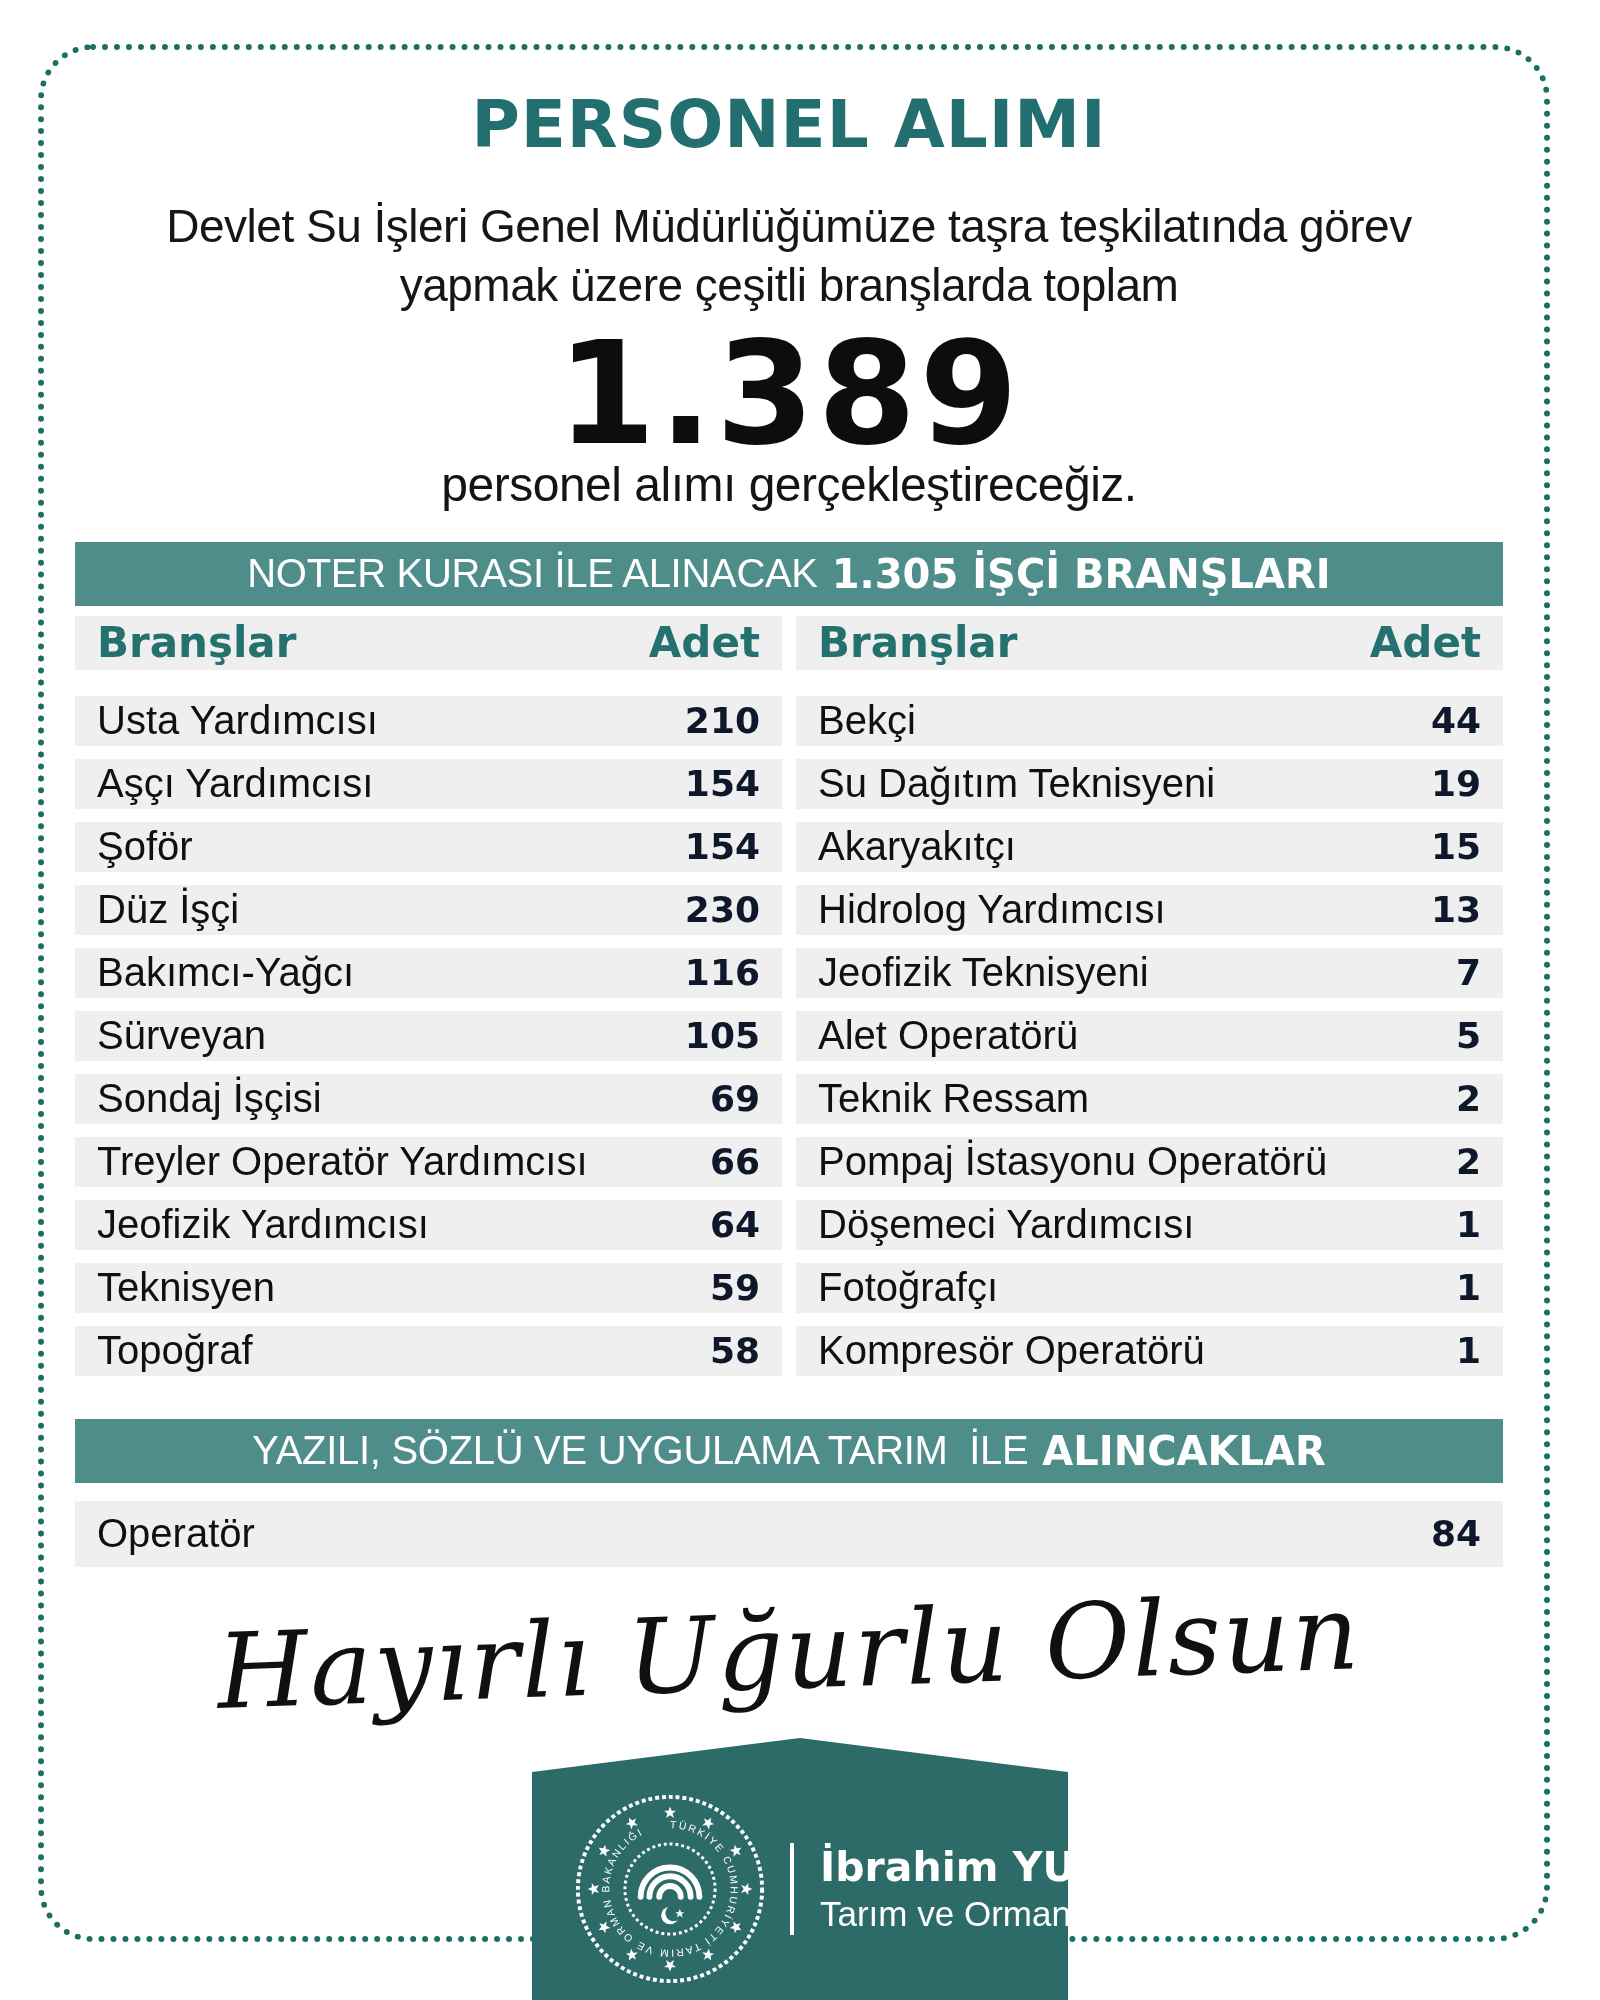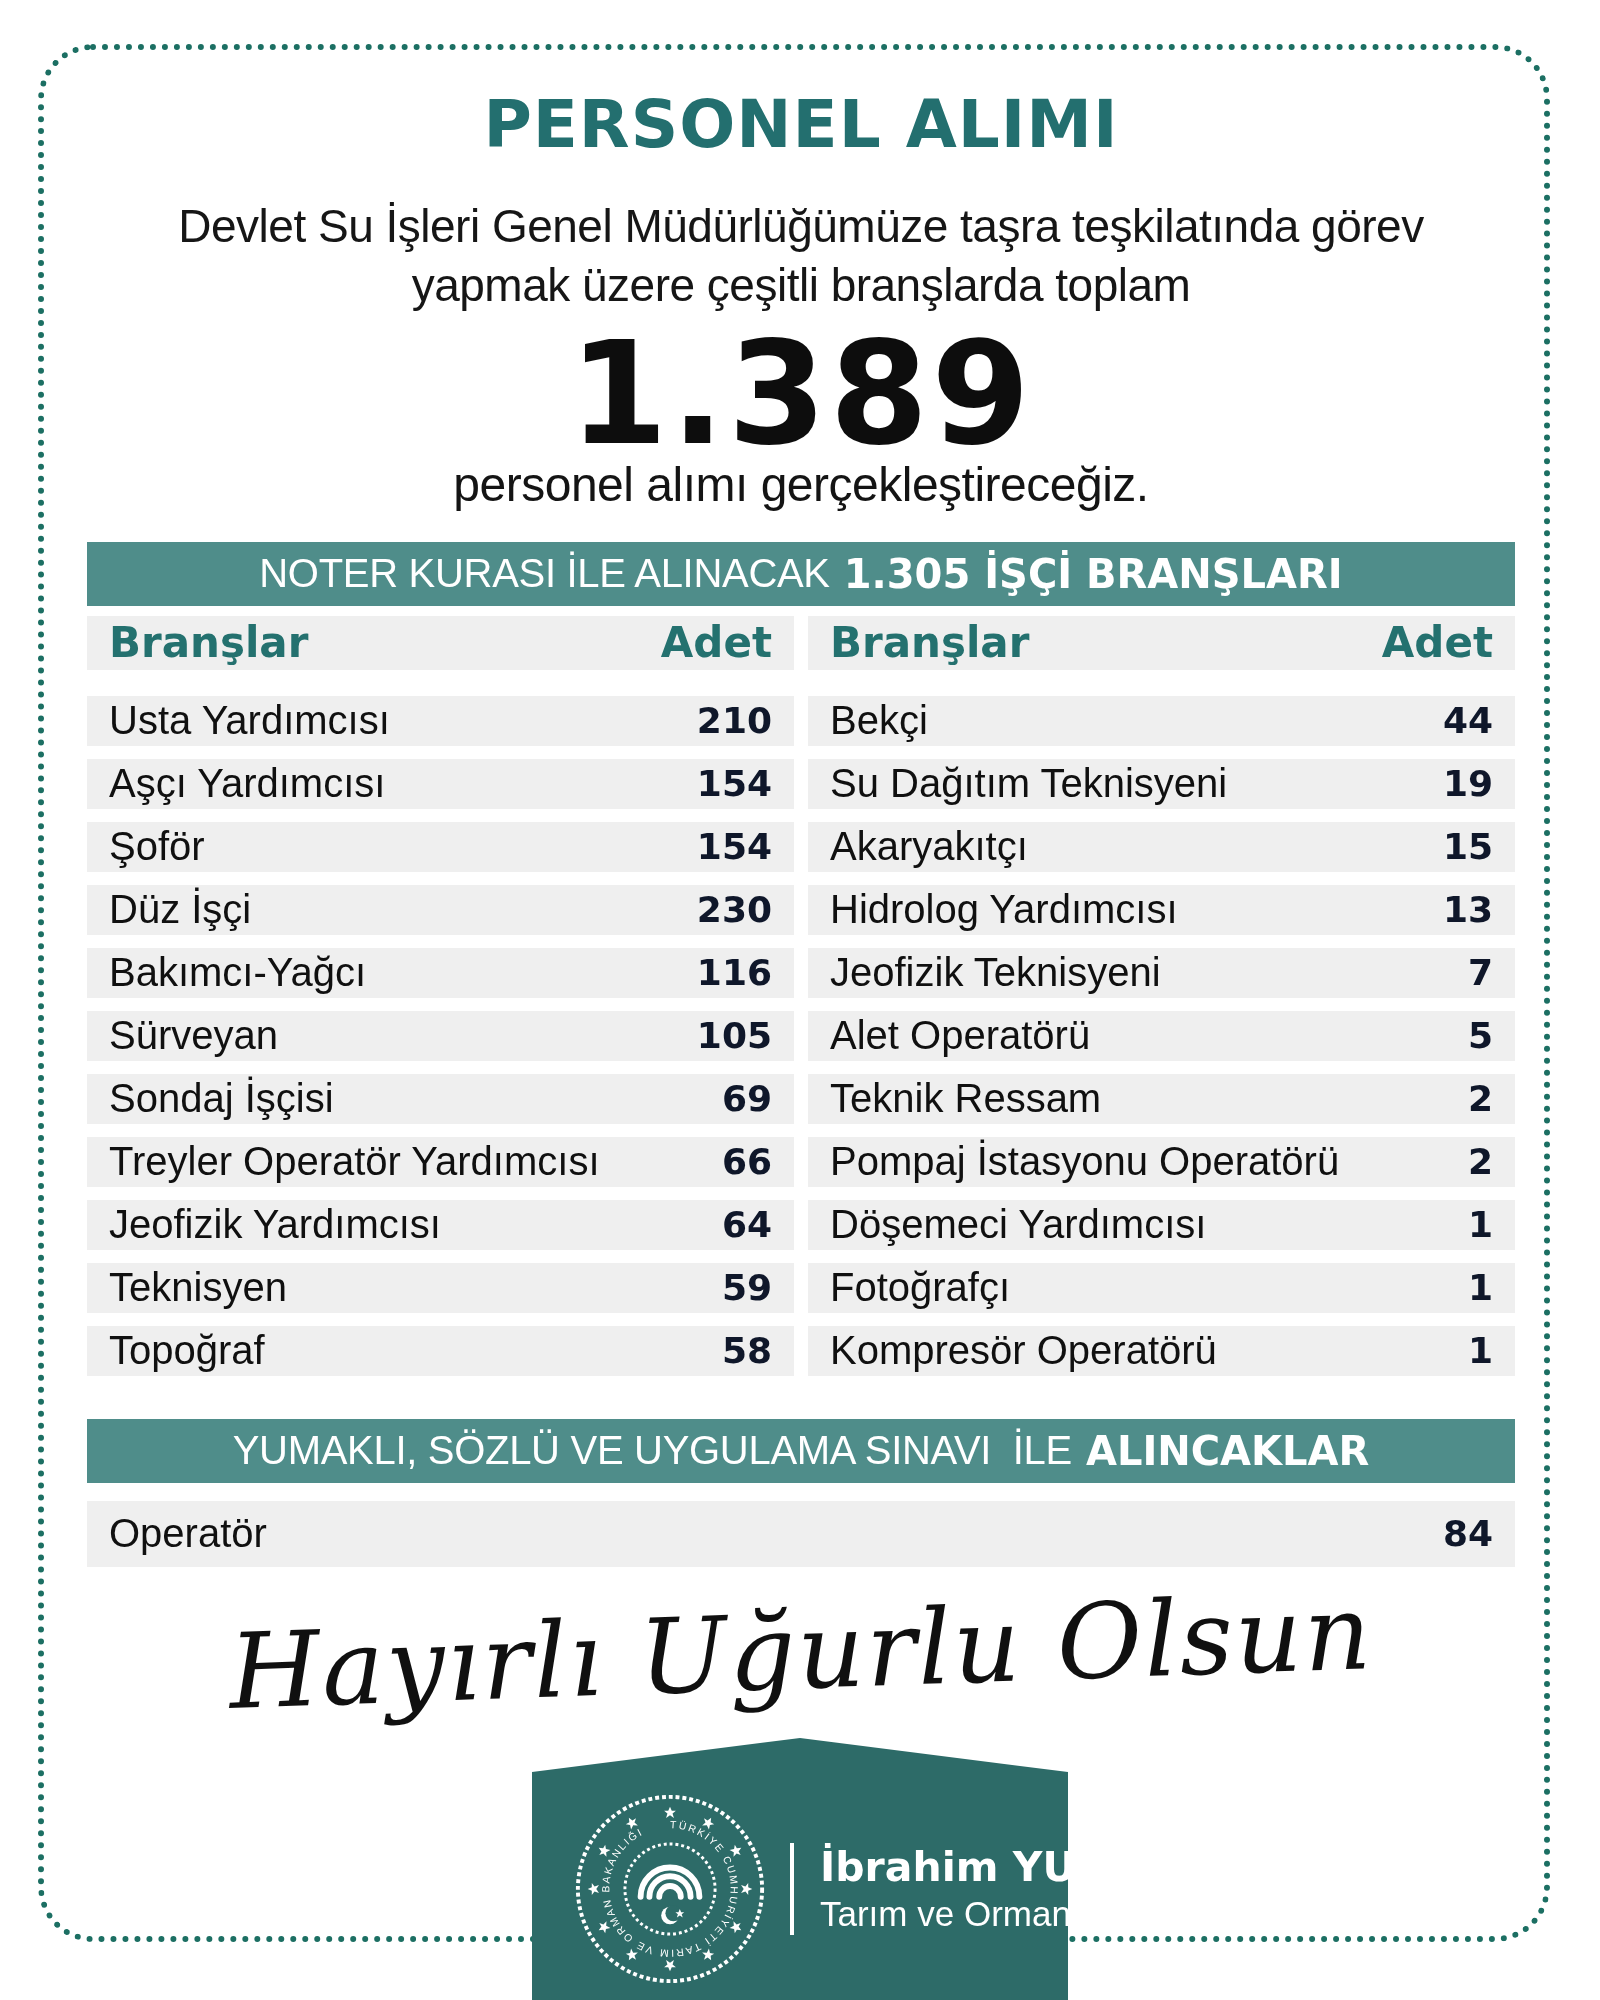--- a/index.html
+++ b/index.html
@@ -1,20 +1,20 @@
 <!DOCTYPE html>
 <html><head>
 <meta charset="utf-8">
 <style>
   html,body{margin:0;padding:0;background:#ffffff;}
   body{font-family:"Liberation Sans",sans-serif;}
   .poster{position:relative;width:1600px;height:2000px;background:#ffffff;overflow:hidden;}
   .dotted-border{position:absolute;left:38px;top:44px;width:1512px;height:1898px;
     border:6px dotted #1c6f63;border-radius:55px;box-sizing:border-box;z-index:1;}
-  .content{position:absolute;left:87px;top:86px;width:1428px;z-index:2;}
+  .content{position:absolute;left:75px;top:86px;width:1428px;z-index:2;}
   .title{margin:0;text-align:center;font-family:"DejaVu Sans",sans-serif;font-weight:700;
     font-size:66px;letter-spacing:1px;color:#236f6f;}
   .intro{margin:34px 0 0 0;text-align:center;font-size:46px;line-height:1.28;color:#161616;
     font-weight:400;letter-spacing:-0.5px;}
   .big-number{margin-top:8px;text-align:center;font-family:"DejaVu Sans",sans-serif;
     font-weight:700;font-size:142px;line-height:1.0;color:#0d0d0d;letter-spacing:3px;}
   .caption{margin-top:-8px;text-align:center;font-size:48px;color:#141414;letter-spacing:-0.5px;}
   .banner{margin-top:30px;height:64px;background:#4f8d8a;color:#ffffff;display:flex;
     justify-content:center;align-items:center;font-size:40px;letter-spacing:-0.3px;white-space:pre;}
   .banner b{font-family:"DejaVu Sans",sans-serif;font-weight:700;margin-left:14px;letter-spacing:0;}
@@ -160,21 +160,21 @@
             </div>
             <div class="trow">
               <span class="branch">Kompresör Operatörü</span>
               <span class="count">1</span>
             </div>
           </div>
       </div>
     </div>
 
     <div class="banner">
-      <span>YUMAKLI, SÖZLÜ VE UYGULAMA SINAVI  İLE</span>
+      <span>YAZILI, SÖZLÜ VE UYGULAMA TARIM  İLE</span>
       <b>ALINCAKLAR</b>
     </div>
 
     <div class="trow exam-row">
       <span class="branch">Operatör</span>
       <span class="count">84</span>
     </div>
 
     <div class="signature">Hayırlı Uğurlu Olsun</div>
   </div>

